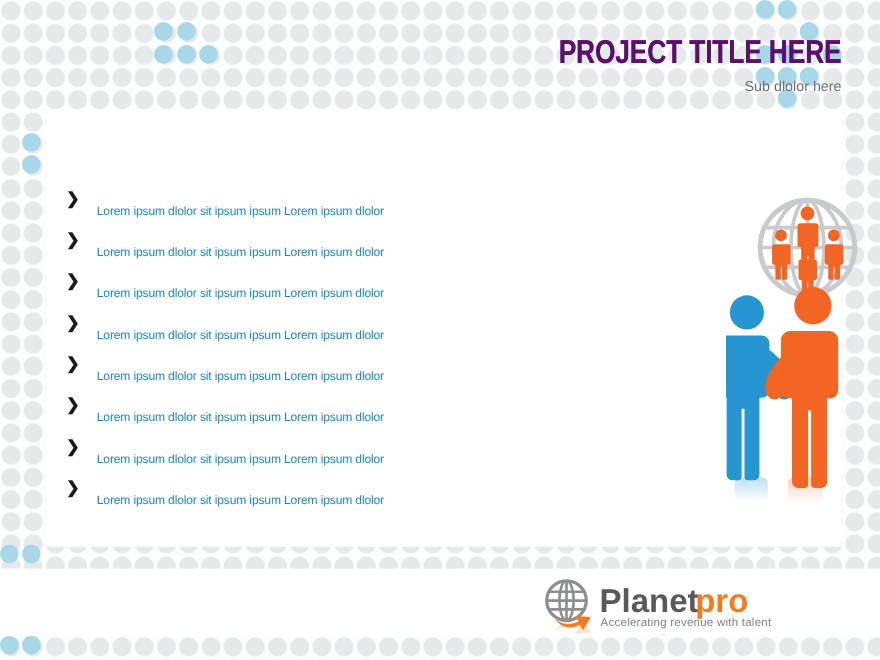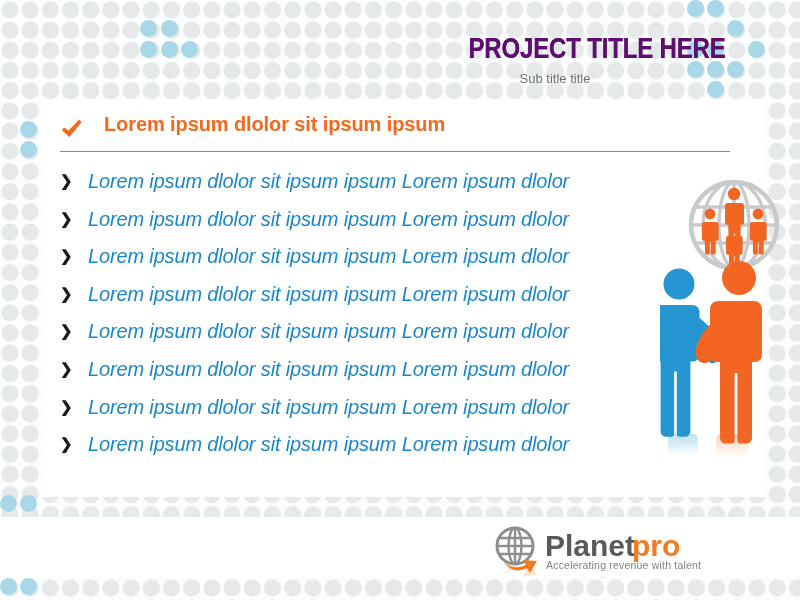--- a/index.html
+++ b/index.html
@@ -52,21 +52,21 @@
     height: 17px;
     border-radius: 50%;
     background: #a8d8e8;
   }
 
   
   #header-block {
     position: absolute;
     right: 35px;
     top: 32px;
-    text-align: center;
+    text-align: right;
     width: 420px;
   }
   #project-title {
     font-family: "Liberation Sans", sans-serif;
     font-weight: bold;
     font-size: 30px;
     line-height: 32px;
     letter-spacing: -0.2px;
     color: #5d0f6e;
     transform: scaleX(0.80);
@@ -144,26 +144,25 @@
     width: 13px;
     height: 16px;
     color: #1a1a1a;
     font-size: 15px;
     font-weight: bold;
     line-height: 16px;
   }
   .bullet-text {
     position: absolute;
     left: 28px;
-    top: 0px;
-    font-size: 20px;
+    top: 16px;
+    font-size: 11px;
     color: #1b87cb;
     white-space: nowrap;
     letter-spacing: -0.15px;
-    font-style: italic;
   }
 
   
   #illustration {
     position: absolute;
     left: 618px;
     top: 72px;
     width: 148px;
     height: 325px;
   }
@@ -213,34 +212,25 @@
       <div class="accent-dot" style="left: 20px; top: 121px; background: rgb(168, 216, 232);"></div>
       <div class="accent-dot" style="left: 20px; top: 141px; background: rgb(168, 216, 232);"></div>
       <div class="accent-dot" style="left: 0px; top: 495px; background: rgb(168, 216, 232);"></div>
       <div class="accent-dot" style="left: 20px; top: 495px; background: rgb(168, 216, 232);"></div>
       <div class="accent-dot" style="left: 0px; top: 578px; background: rgb(168, 216, 232);"></div>
       <div class="accent-dot" style="left: 20px; top: 578px; background: rgb(168, 216, 232);"></div>
     </div>
 
   <div id="header-block">
     <div id="project-title" style="color: rgb(93, 15, 110);">PROJECT TITLE HERE</div>
-    <div id="sub-title" style="color: rgb(111, 112, 114);">Sub title title</div>
+    <div id="sub-title" style="color: rgb(111, 112, 114);">Sub dlolor here</div>
   </div>
 
   <div id="content-panel">
 
-    <div id="heading-row">
-      <span id="check-icon">
-        <svg width="24" height="24" viewBox="0 0 24 24">
-          <path d="M2.0 12.2 L4.0 9.4 L8.6 12.4 L19.2 1.6 L21.6 4.2 L9.3 19.0 Z" fill="#f4691c"></path>
-        </svg>
-      </span>
-      <span id="heading-text" style="color: rgb(244, 105, 28);">Lorem ipsum dlolor sit ipsum ipsum</span>
-      <div id="heading-rule" style="background: rgb(244, 105, 28);"></div>
-    </div>
 
     <div id="bullet-list">
         <div class="bullet-row">
           <span class="bullet-chevron" style="color: rgb(26, 26, 26);">❯</span>
           <span class="bullet-text" style="color: rgb(27, 135, 203);">Lorem ipsum dlolor sit ipsum ipsum Lorem ipsum dlolor</span>
         </div>
         <div class="bullet-row">
           <span class="bullet-chevron" style="color: rgb(26, 26, 26);">❯</span>
           <span class="bullet-text" style="color: rgb(27, 135, 203);">Lorem ipsum dlolor sit ipsum ipsum Lorem ipsum dlolor</span>
         </div>

